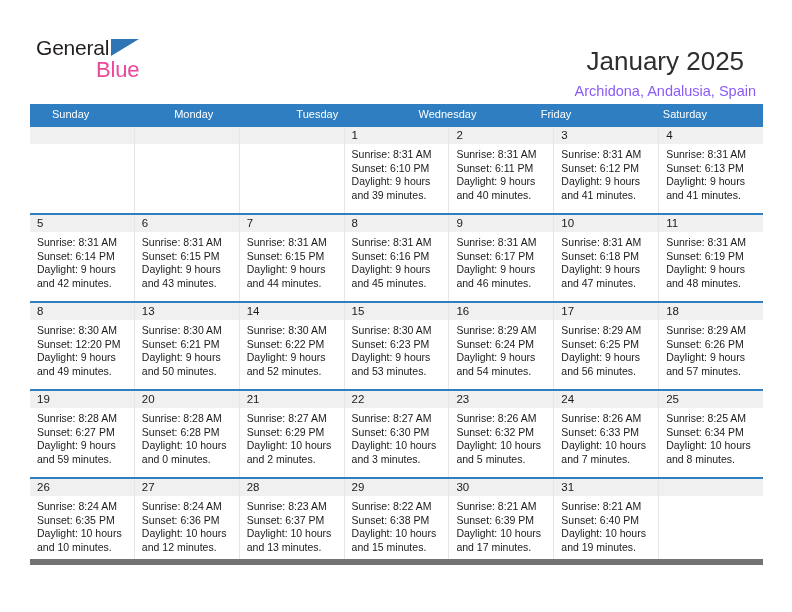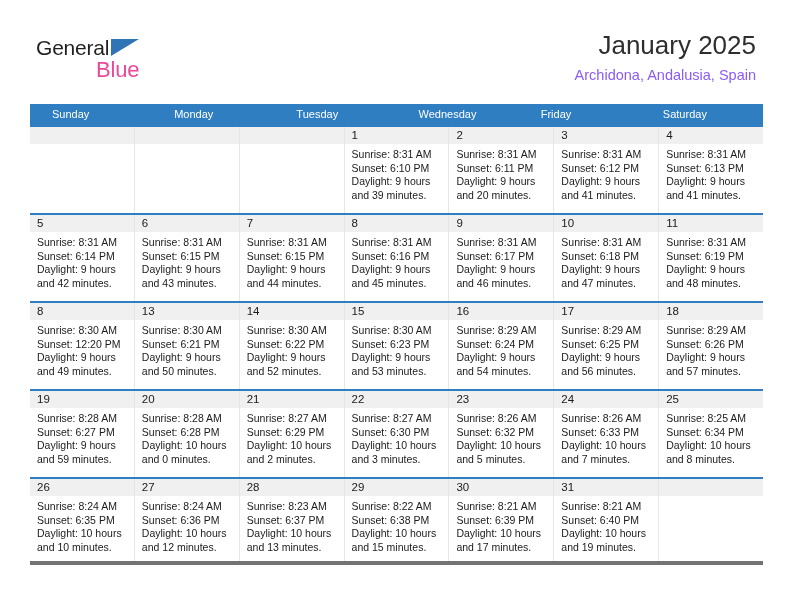--- a/index.html
+++ b/index.html
@@ -60,22 +60,22 @@
     left: 60px;
     top: 21px;
     font-size: 22px;
     color: #ec4899;
     letter-spacing: -0.2px;
   }
 
   .title-block {
     position: absolute;
     right: 0;
-    top: 0;
-    text-align: right;
+    top: 16px;
+    text-align: center;
   }
   .cal-title {
     font-size: 26px;
     color: #2e2e2e;
     line-height: 34px;
     white-space: nowrap;
   }
   .cal-subtitle {
     font-size: 14.5px;
     color: #8b5cf6;
@@ -107,21 +107,21 @@
     overflow: hidden;
   }
 
   .week {
     display: flex;
     border-top: 2px solid #2f7ec1;
     height: 88px;
     box-sizing: border-box;
   }
   .week:last-child {
-    border-bottom: 4px solid #737373;
+    border-bottom: 6px solid #737373;
   }
   .day {
     flex: 1 1 0;
     box-sizing: border-box;
     position: relative;
     background: #ffffff;
     border-right: 1px solid #e6e6e6;
     overflow: hidden;
   }
   .day:last-child {
@@ -210,21 +210,21 @@
             </div>
           </div>
           <div class="day">
             <div class="day-num-band">
               <span class="day-num">2</span>
             </div>
             <div class="day-body">
               <div class="day-line">Sunrise: 8:31 AM</div>
               <div class="day-line">Sunset: 6:11 PM</div>
               <div class="day-line">Daylight: 9 hours</div>
-              <div class="day-line">and 20 minutes.</div>
+              <div class="day-line">and 40 minutes.</div>
             </div>
           </div>
           <div class="day">
             <div class="day-num-band">
               <span class="day-num">3</span>
             </div>
             <div class="day-body">
               <div class="day-line">Sunrise: 8:31 AM</div>
               <div class="day-line">Sunset: 6:12 PM</div>
               <div class="day-line">Daylight: 9 hours</div>

